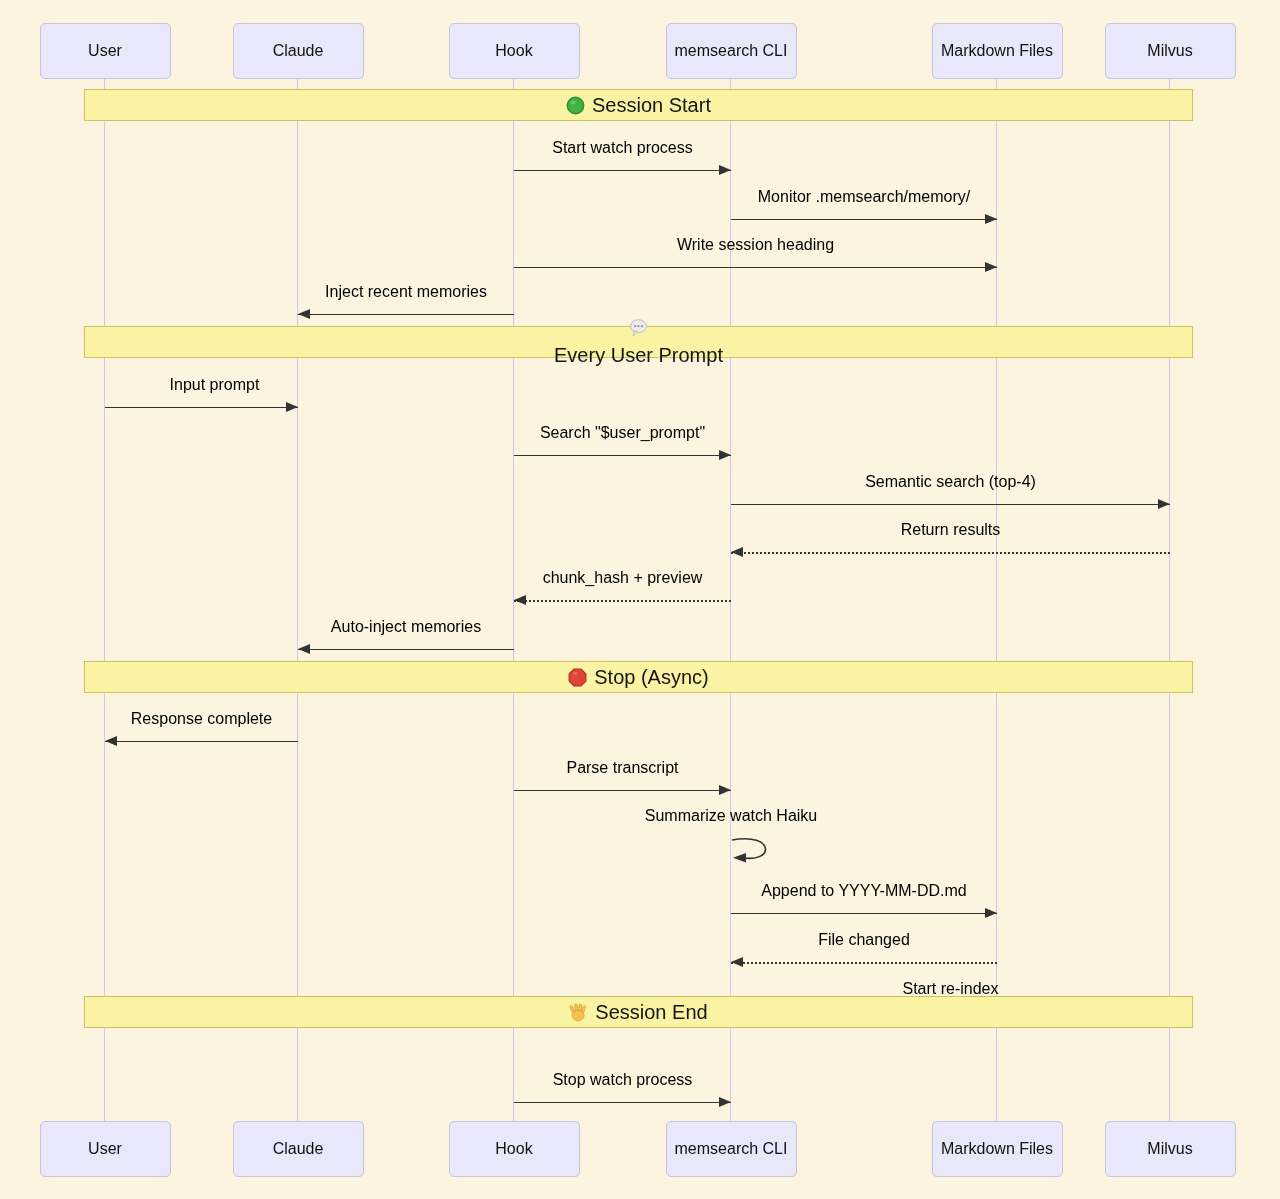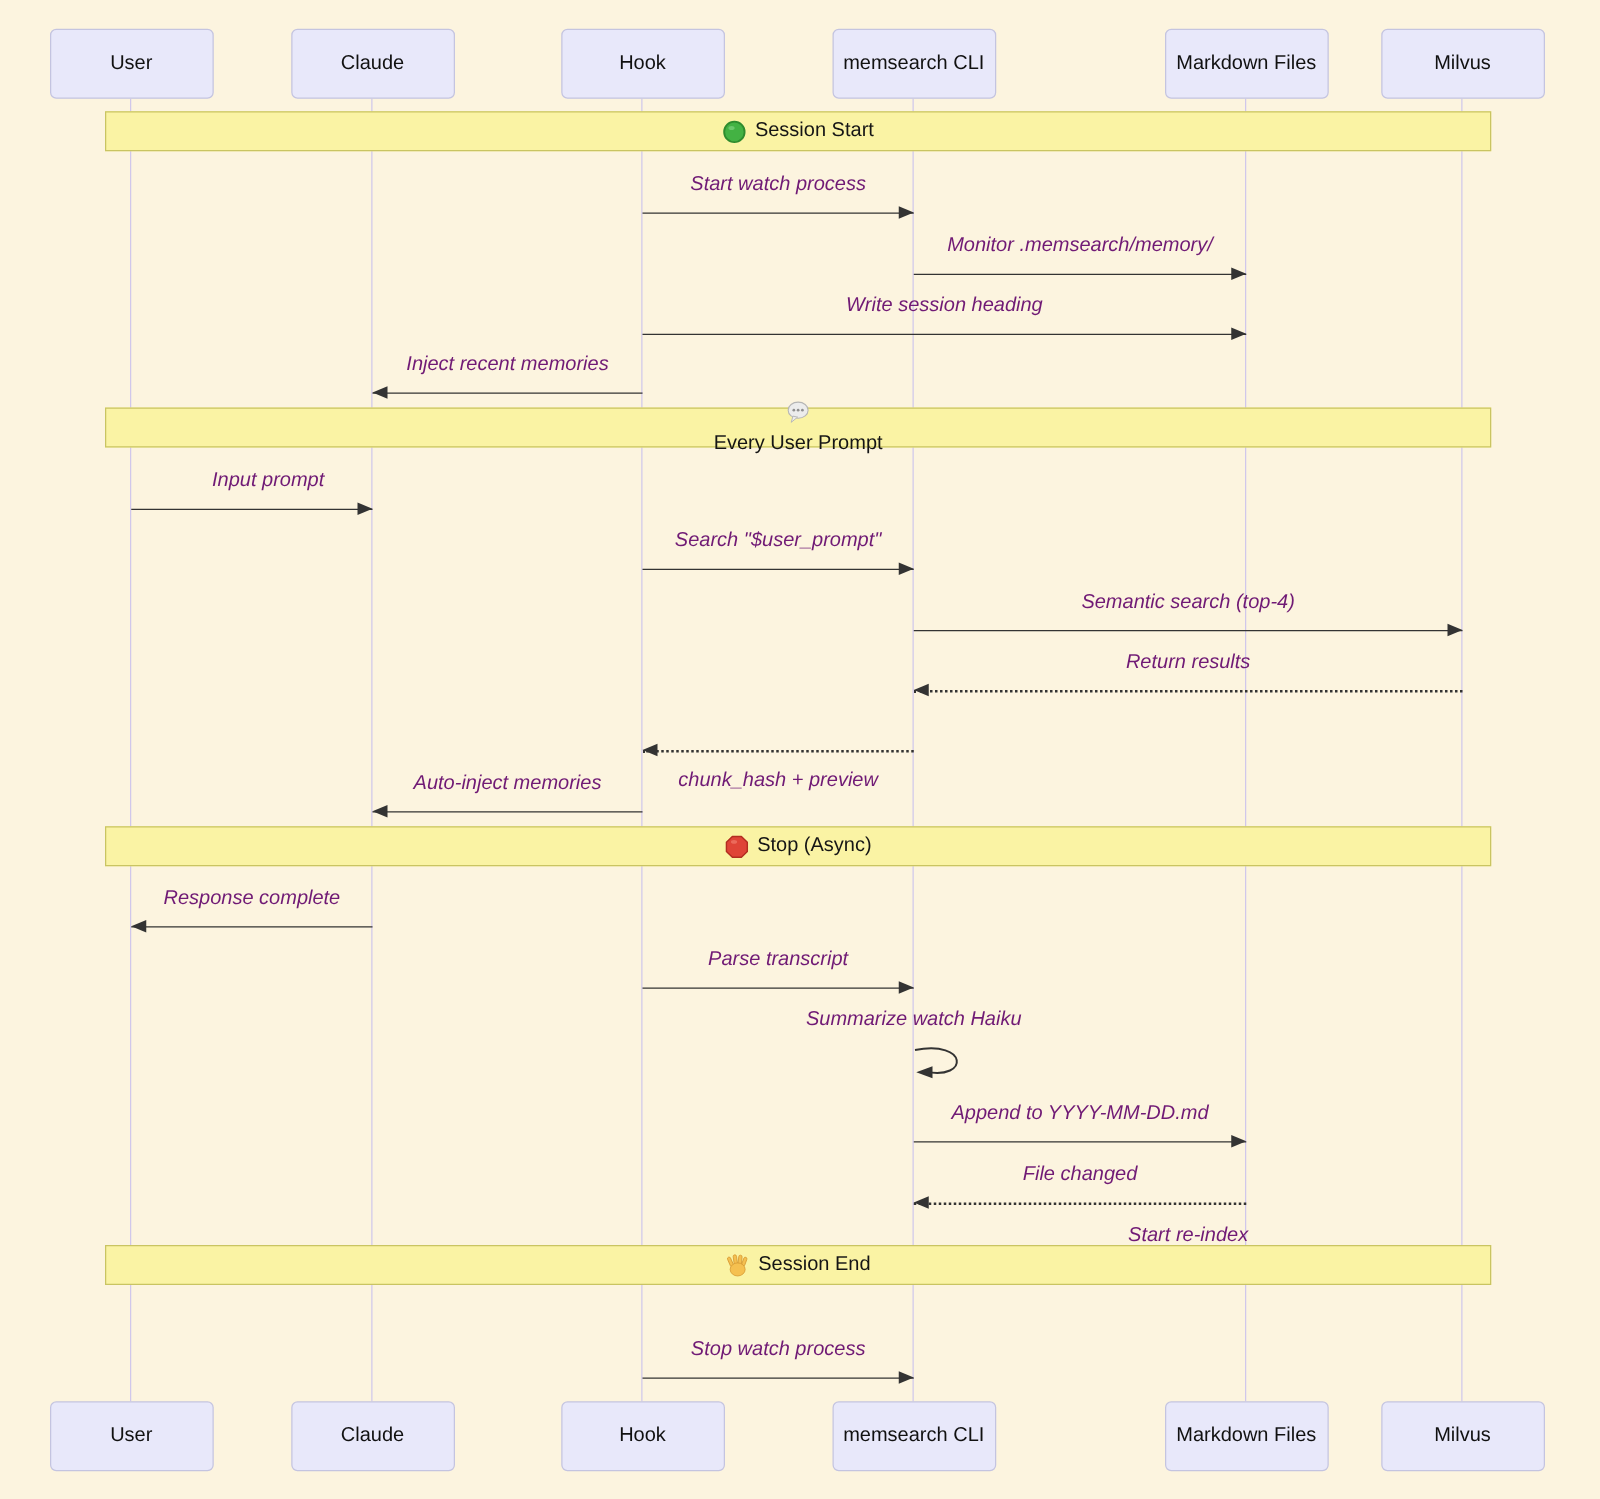--- a/index.html
+++ b/index.html
@@ -52,36 +52,35 @@
     left:84px;
     width:1109px;
     height:32px;
     background:var(--banner-fill);
     border:1.5px solid var(--banner-border);
     box-sizing:border-box;
     display:flex;
     align-items:center;
     justify-content:center;
     gap:7px;
-    font-size:16px;
+    font-size:20px;
     color:#151515;
     z-index:3;
   }
   .banner .icon{width:19px;height:19px;display:block;}
   .banner .icon svg{width:19px;height:19px;display:block;}
   .msg-label{
     position:absolute;
     display:flex;
     justify-content:center;
     font-size:16px;
     line-height:20px;
     white-space:nowrap;
-    color:#701a75;
+    color:#000000;
     z-index:2;
-    font-style:italic;
   }
   .msg-line{
     position:absolute;
     height:0;
     border-top:1.7px solid var(--line);
     z-index:2;
   }
   .msg-line.dotted{
     border-top-style:dotted;
     border-top-width:2px;
@@ -204,21 +203,21 @@
     <div class="arrow right" style="top: 402px; left: 286px;"></div>
     <div class="msg-label" style="left: 514px; width: 217px; top: 423px;">Search "$user_prompt"</div>
     <div class="msg-line" style="left: 514px; width: 217px; top: 455px;"></div>
     <div class="arrow right" style="top: 450px; left: 719px;"></div>
     <div class="msg-label" style="left: 731px; width: 439px; top: 472px;">Semantic search (top-4)</div>
     <div class="msg-line" style="left: 731px; width: 439px; top: 504px;"></div>
     <div class="arrow right" style="top: 499px; left: 1158px;"></div>
     <div class="msg-label" style="left: 731px; width: 439px; top: 520px;">Return results</div>
     <div class="msg-line dotted" style="left: 731px; width: 439px; top: 552px;"></div>
     <div class="arrow left" style="top: 547px; left: 731px;"></div>
-    <div class="msg-label" style="left: 514px; width: 217px; top: 568px; margin-top: 47px;">chunk_hash + preview</div>
+    <div class="msg-label" style="left: 514px; width: 217px; top: 568px;">chunk_hash + preview</div>
     <div class="msg-line dotted" style="left: 514px; width: 217px; top: 600px;"></div>
     <div class="arrow left" style="top: 595px; left: 514px;"></div>
     <div class="msg-label" style="left: 298px; width: 216px; top: 617px;">Auto-inject memories</div>
     <div class="msg-line" style="left: 298px; width: 216px; top: 649px;"></div>
     <div class="arrow left" style="top: 644px; left: 298px;"></div>
     <div class="msg-label" style="left: 105px; width: 193px; top: 709px;">Response complete</div>
     <div class="msg-line" style="left: 105px; width: 193px; top: 741px;"></div>
     <div class="arrow left" style="top: 736px; left: 105px;"></div>
     <div class="msg-label" style="left: 514px; width: 217px; top: 758px;">Parse transcript</div>
     <div class="msg-line" style="left: 514px; width: 217px; top: 790px;"></div>

